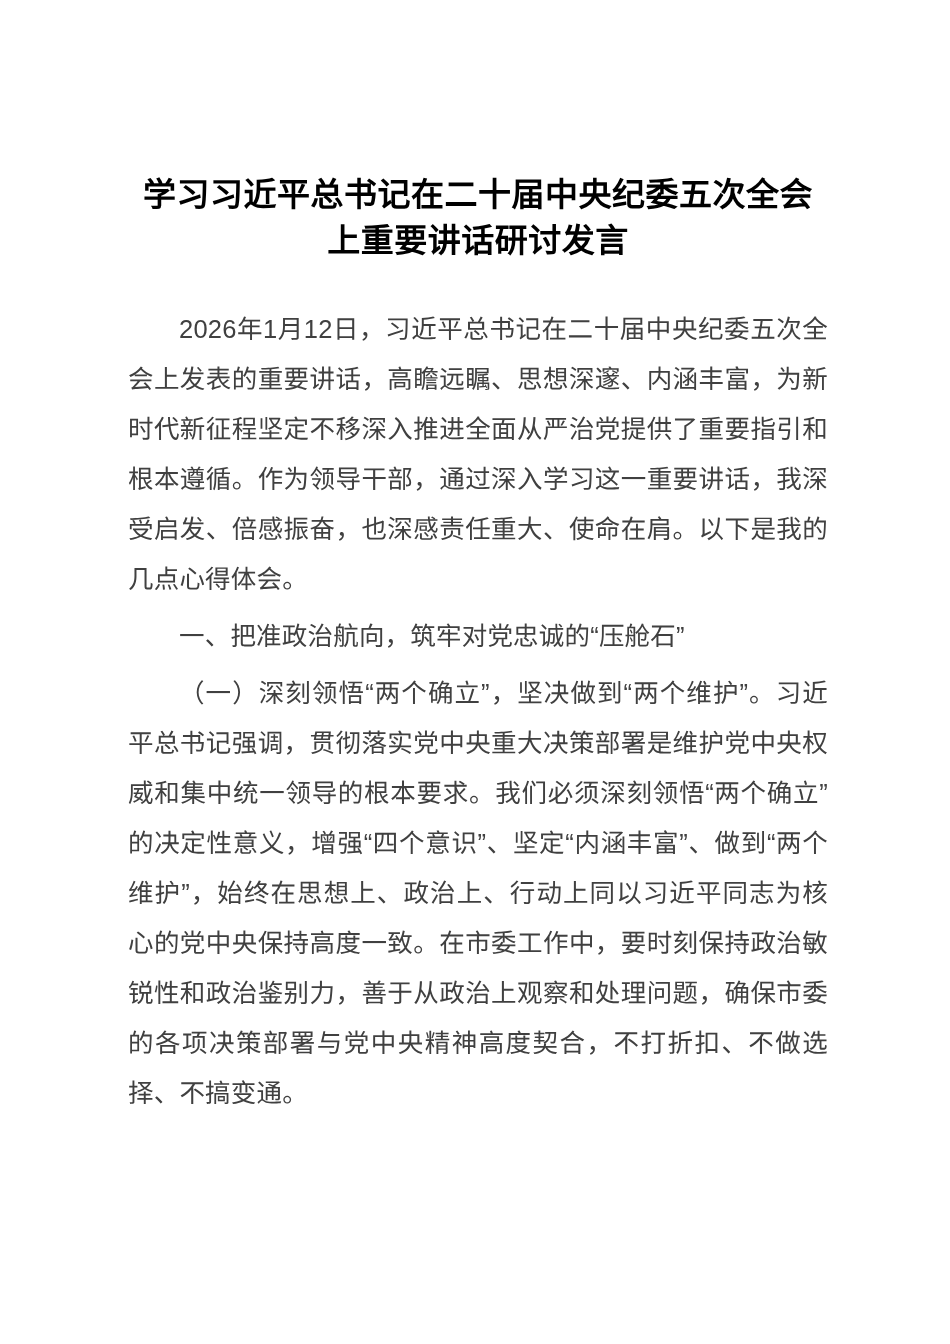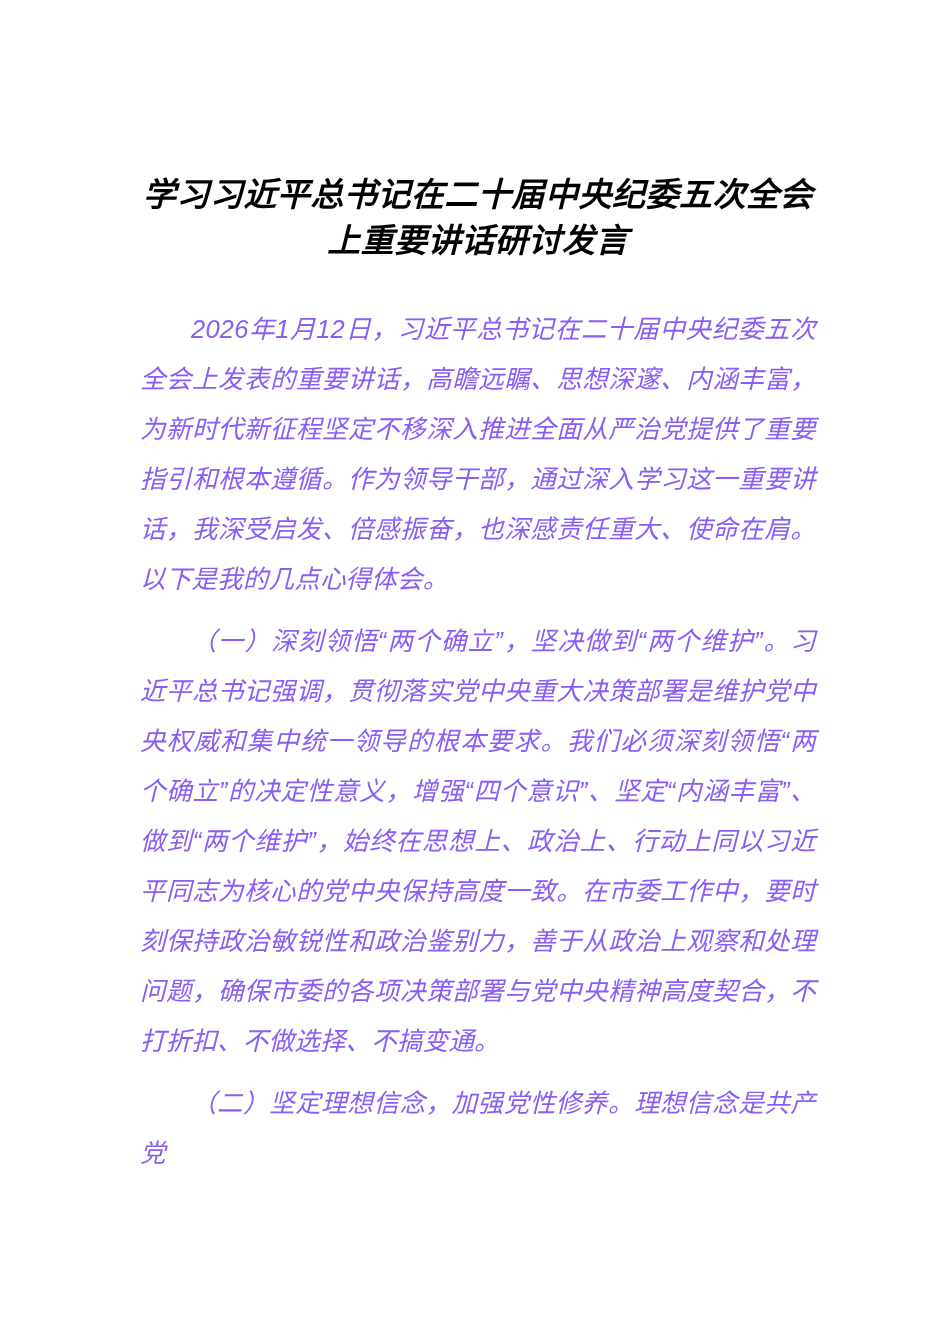--- a/index.html
+++ b/index.html
@@ -22,42 +22,41 @@
     background: #ffffff;
     overflow: hidden;
     box-sizing: border-box;
   }
 
   .doc-body {
     position: absolute;
     left: 128px;
     top: 0;
     width: 700px;
-    font-style: italic;
   }
 
   .doc-title {
     font-size: 33px;
     font-weight: bold;
     line-height: 46px;
     text-align: center;
     letter-spacing: 0.5px;
     margin: 0;
     padding-top: 172px;
     color: #000000;
   }
 
   .para {
     font-size: 25.5px;
     line-height: 50px;
     text-align: justify;
     text-justify: inter-ideograph;
-    margin: 12px;
+    margin: 0;
     letter-spacing: 0.2px;
-    color: #8b5cf6;
+    color: #404040;
   }
 
   .para.indent {
     text-indent: 2em;
   }
 
   .para.first-body {
     margin-top: 40px;
   }
 
@@ -76,19 +75,19 @@
 </head>
 <body>
 
 <div class="page">
   <div class="doc-body">
 
     <h1 class="doc-title">学习习近平总书记在二十届中央纪委五次全会上重要讲话研讨发言</h1>
 
     <p class="para indent first-body">2026年1月12日，习近平总书记在二十届中央纪委五次全会上发表的重要讲话，高瞻远瞩、思想深邃、内涵丰富，为新时代新征程坚定不移深入推进全面从严治党提供了重要指引和根本遵循。作为领导干部，通过深入学习这一重要讲话，我深受启发、倍感振奋，也深感责任重大、使命在肩。以下是我的几点心得体会。</p>
 
+    <p class="para indent heading">一、把准政治航向，筑牢对党忠诚的“压舱石”</p>
 
     <p class="para indent sub">（一）深刻领悟“两个确立”，坚决做到“两个维护”。习近平总书记强调，贯彻落实党中央重大决策部署是维护党中央权威和集中统一领导的根本要求。我们必须深刻领悟“两个确立”的决定性意义，增强“四个意识”、坚定“内涵丰富”、做到“两个维护”，始终在思想上、政治上、行动上同以习近平同志为核心的党中央保持高度一致。在市委工作中，要时刻保持政治敏锐性和政治鉴别力，善于从政治上观察和处理问题，确保市委的各项决策部署与党中央精神高度契合，不打折扣、不做选择、不搞变通。</p>
 
-    <p class="para indent tail">（二）坚定理想信念，加强党性修养。理想信念是共产党</p>
 
   </div>
 </div>
 
 </body></html>

